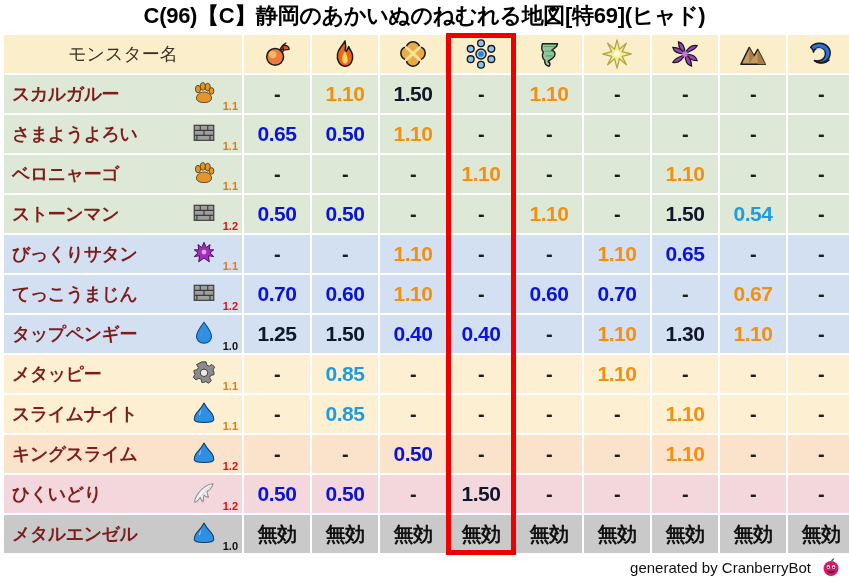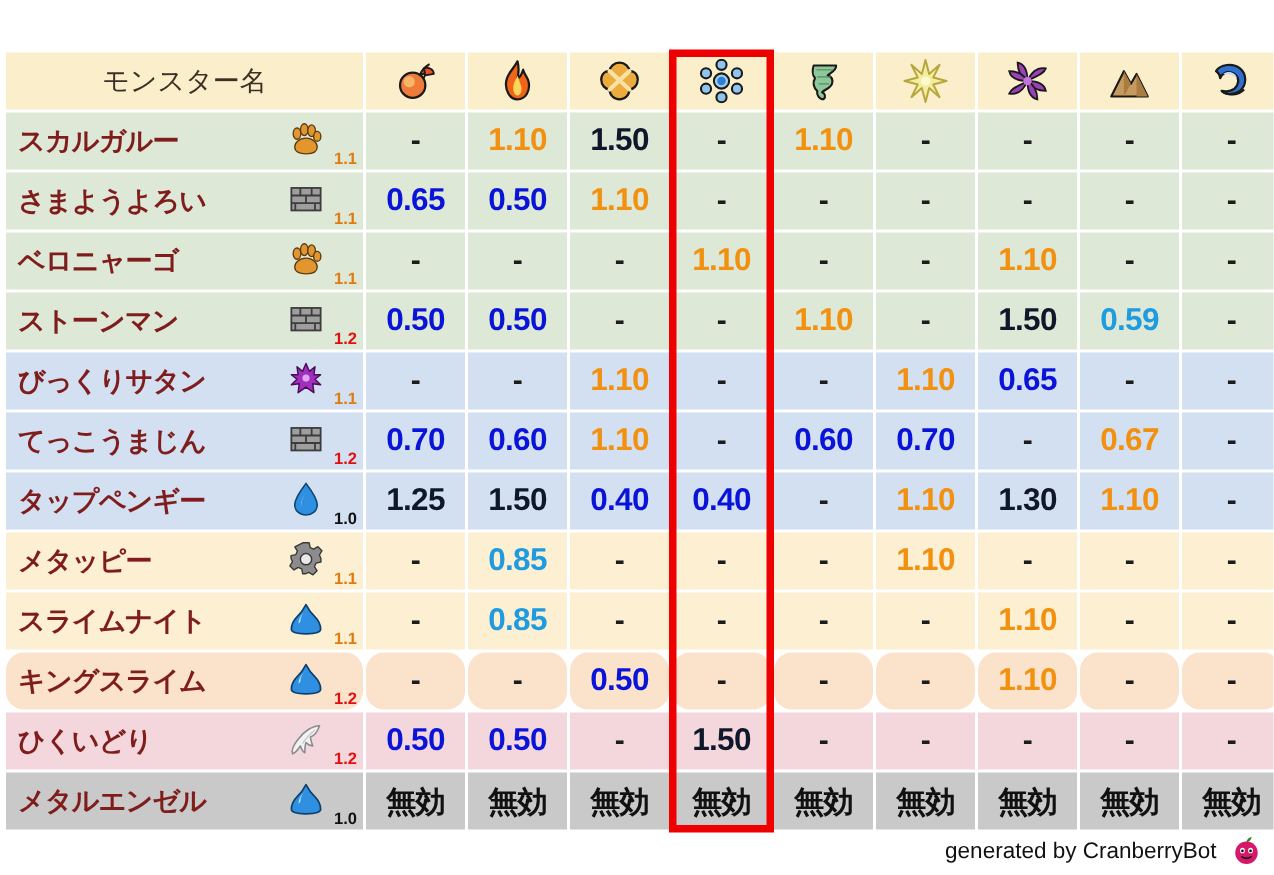--- a/index.html
+++ b/index.html
@@ -76,21 +76,21 @@
   .v-blue{color:#0a14d8;}
   .v-lblue{color:#1f9be0;}
   .v-orange{color:#f2900f;}
   .v-red{color:#0f172a;}
   .v-mukou{color:#111111;font-size:20px;}
 
   
   .bg-green{background:#dde8d6;}
   .bg-blue{background:#d3e0f2;}
   .bg-yellow{background:#fcefd2;}
-  .bg-peach{background:#fbe2cb;border-radius:12px;}
+  .bg-peach{background:#fbe2cb;}
   .bg-pink{background:#f3d7dd;}
   .bg-gray{background:#c9c9c9;}
 
   
   .redbox{
     position:absolute;
     left:443px;top:34px;width:70px;height:498px;
     border:5px solid #ef0000;
     box-sizing:border-box;
     pointer-events:none;
@@ -102,20 +102,21 @@
     display:flex;align-items:center;gap:10px;
     font-size:15px;color:#111;
   }
   .berry{width:20px;height:20px;display:block;}
 </style>
 </head>
 <body>
 
 <div class="page">
 
+  <div class="title">C(96)【C】静岡のあかいぬのねむれる地図[特69](ヒャド)</div>
 
   <table class="tbl">
     <colgroup>
       <col class="c-name">
       <col class="c-el">
         <col class="c-el">
         <col class="c-el">
         <col class="c-el">
         <col class="c-el">
       <col class="c-el">
@@ -274,21 +275,21 @@
             </span>
             <span class="ver v12">1.2</span>
           </td>
           <td class="dc bg-green v-blue">0.50</td>
           <td class="dc bg-green v-blue">0.50</td>
           <td class="dc bg-green v-dash">-</td>
           <td class="dc bg-green v-dash">-</td>
           <td class="dc bg-green v-orange">1.10</td>
           <td class="dc bg-green v-dash">-</td>
           <td class="dc bg-green v-red">1.50</td>
-          <td class="dc bg-green v-lblue">0.59</td>
+          <td class="dc bg-green v-lblue">0.54</td>
           <td class="dc bg-green v-dash">-</td>
         </tr>
         <tr>
           <td class="name-cell bg-blue">
             <span class="mname">びっくりサタン</span>
             <span class="fam">
               <svg width="24" height="24" viewBox="0 0 32 32">
                 <path d="M16 2 L19 9 L24 5 L23 12 L29 12 L24 16 L29 21 L22 20 L23 28 L16 23 L9 28 L10 20 L3 21 L8 16 L3 12 L9 12 L8 5 L13 9Z" fill="#a12fbe" stroke="#4a0d59" stroke-width="1.3" stroke-linejoin="round"></path>
                 <circle cx="16" cy="15" r="3.2" fill="#e0a4f0"></circle>
               </svg>

